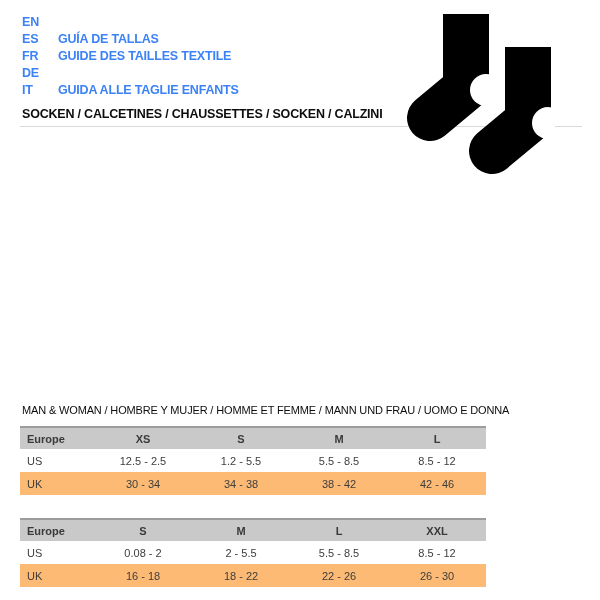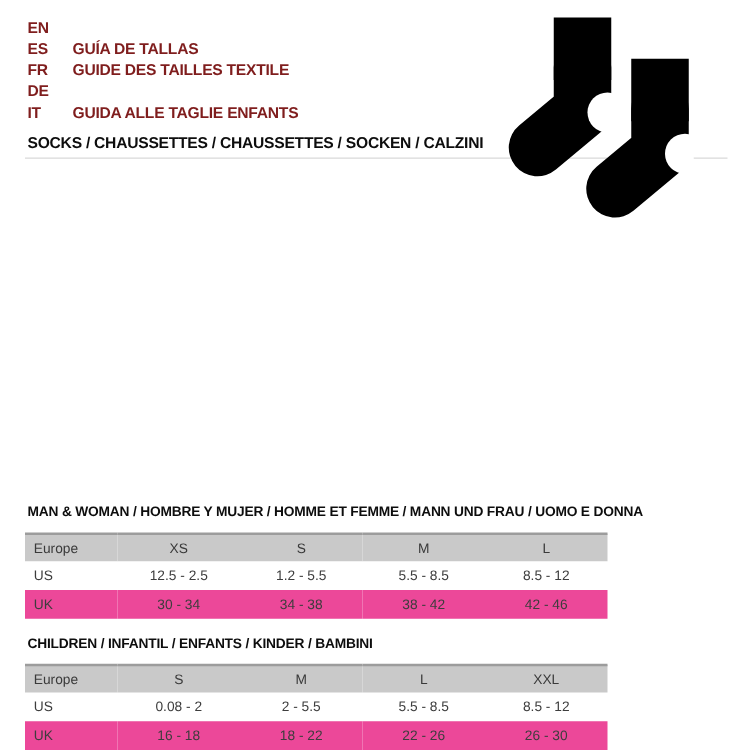--- a/index.html
+++ b/index.html
@@ -3,48 +3,48 @@
 <meta charset="utf-8">
 <style>
   html,body{margin:0;padding:0;}
   body{
     width:600px;height:600px;background:#ffffff;position:relative;overflow:hidden;
     font-family:"Liberation Sans",sans-serif;color:#111;
     -webkit-font-smoothing:antialiased;
   }
   
   .lang-list{position:absolute;top:14px;left:22px;}
-  .lang-row{display:flex;font-weight:bold;font-size:12.5px;line-height:17px;color:#7f1d1d;letter-spacing:-0.2px;}
+  .lang-row{display:flex;font-weight:bold;font-size:12.5px;line-height:17px;color:#3b82f6;letter-spacing:-0.2px;}
   .lang-code{width:36px;flex:0 0 36px;}
   
   .category-heading{
     position:absolute;top:107px;left:20px;width:560px;
     font-weight:bold;font-size:12.5px;line-height:14px;letter-spacing:-0.2px;color:#0d0d0d;
     padding:0 0 5px 2px;border-bottom:1px solid #d9d9d9;z-index:0;
   }
   
   .socks-icon{position:absolute;top:12px;left:405px;z-index:1;}
   
   .table-block{position:absolute;left:0;width:600px;}
   .table-block.man{top:404px;}
   .table-block.children{top:509px;}
-  .table-title{margin:0 0 0 22px;font-size:11px;line-height:13px;font-weight:bold;color:#0d0d0d;letter-spacing:-0.15px;white-space:nowrap;}
+  .table-title{margin:0 0 0 22px;font-size:11px;line-height:13px;font-weight:normal;color:#0d0d0d;letter-spacing:-0.15px;white-space:nowrap;}
   table.size-table{
     border-collapse:collapse;table-layout:fixed;width:466px;margin:9px 0 0 20px;
     font-size:11px;color:#3d3d3d;
   }
   table.size-table col.region-col{width:74px;}
   table.size-table th{
-    background:#c9c9c9;border-top:2px solid #9c9c9c;font-weight:normal;
+    background:#c9c9c9;border-top:2px solid #9c9c9c;font-weight:bold;
     height:19px;text-align:center;color:#3a3a3a;
   }
   table.size-table td{height:21px;text-align:center;}
   table.size-table th:first-child,
   table.size-table td:first-child{text-align:left;padding-left:7px;}
-  table.size-table tbody tr.alt{background:#ec4899;}
+  table.size-table tbody tr.alt{background:#fdba74;}
 </style>
 </head>
 <body>
 
 <div class="lang-list">
     <div class="lang-row">
       <span class="lang-code">EN</span>
     </div>
     <div class="lang-row">
       <span class="lang-code">ES</span>
@@ -56,21 +56,21 @@
     </div>
     <div class="lang-row">
       <span class="lang-code">DE</span>
     </div>
     <div class="lang-row">
       <span class="lang-code">IT</span>
       <span class="lang-label">GUIDA ALLE TAGLIE ENFANTS</span>
     </div>
   </div>
 
-<div class="category-heading">SOCKS / CHAUSSETTES / CHAUSSETTES / SOCKEN / CALZINI</div>
+<div class="category-heading">SOCKEN / CALCETINES / CHAUSSETTES / SOCKEN / CALZINI</div>
 
 <svg class="socks-icon" width="150" height="165" viewBox="0 0 150 165" xmlns="http://www.w3.org/2000/svg">
   <g transform="translate(15,2)">
     <rect x="23" y="0" width="46" height="50" fill="#000"></rect>
     <path d="M46,40 L46,74 L10,104" stroke="#000" stroke-width="46" stroke-linecap="round" stroke-linejoin="round" fill="none"></path>
     <circle cx="66" cy="76" r="16" fill="#fff"></circle>
   </g>
   <g transform="translate(77,35)">
     <rect x="23" y="0" width="46" height="50" fill="#000"></rect>
     <path d="M46,40 L46,74 L10,104" stroke="#000" stroke-width="46" stroke-linecap="round" stroke-linejoin="round" fill="none"></path>
@@ -110,21 +110,20 @@
           <td>30 - 34</td>
           <td>34 - 38</td>
           <td>38 - 42</td>
           <td>42 - 46</td>
         </tr>
       </tbody>
   </table>
 </section>
 
 <section class="table-block children">
-  <h2 class="table-title">CHILDREN / INFANTIL / ENFANTS / KINDER / BAMBINI</h2>
   <table class="size-table">
     <colgroup>
         <col class="region-col">
         <col>
         <col>
         <col>
         <col>
       </colgroup>
     <thead>
         <tr>

